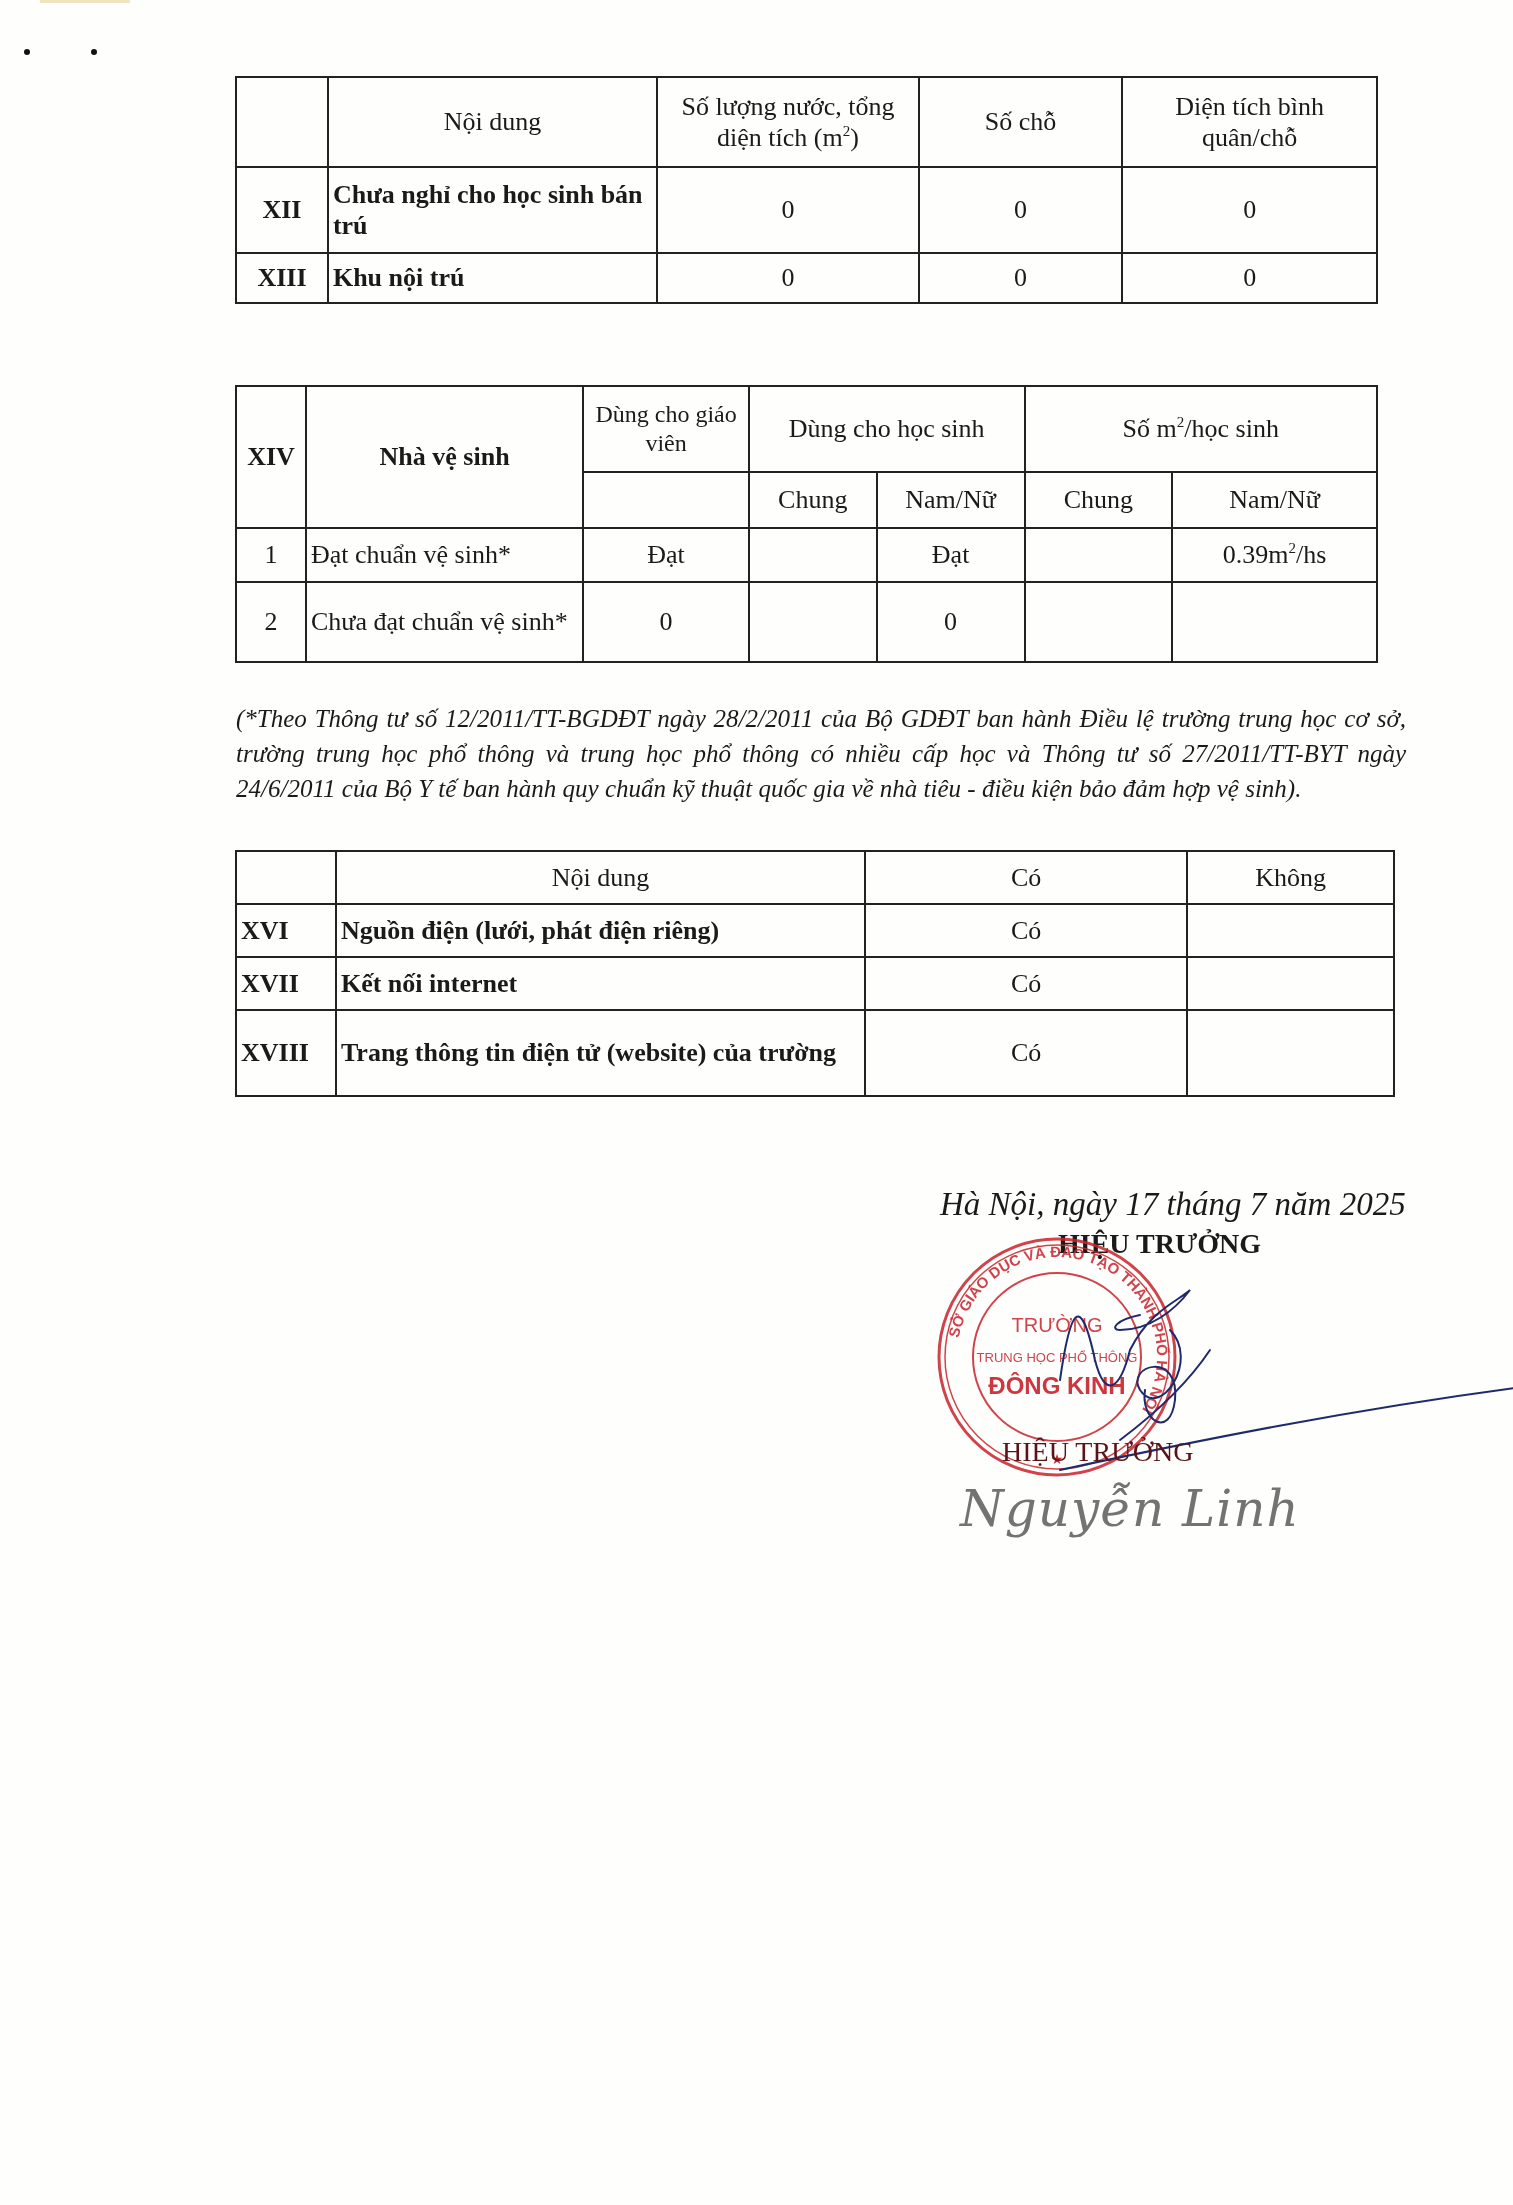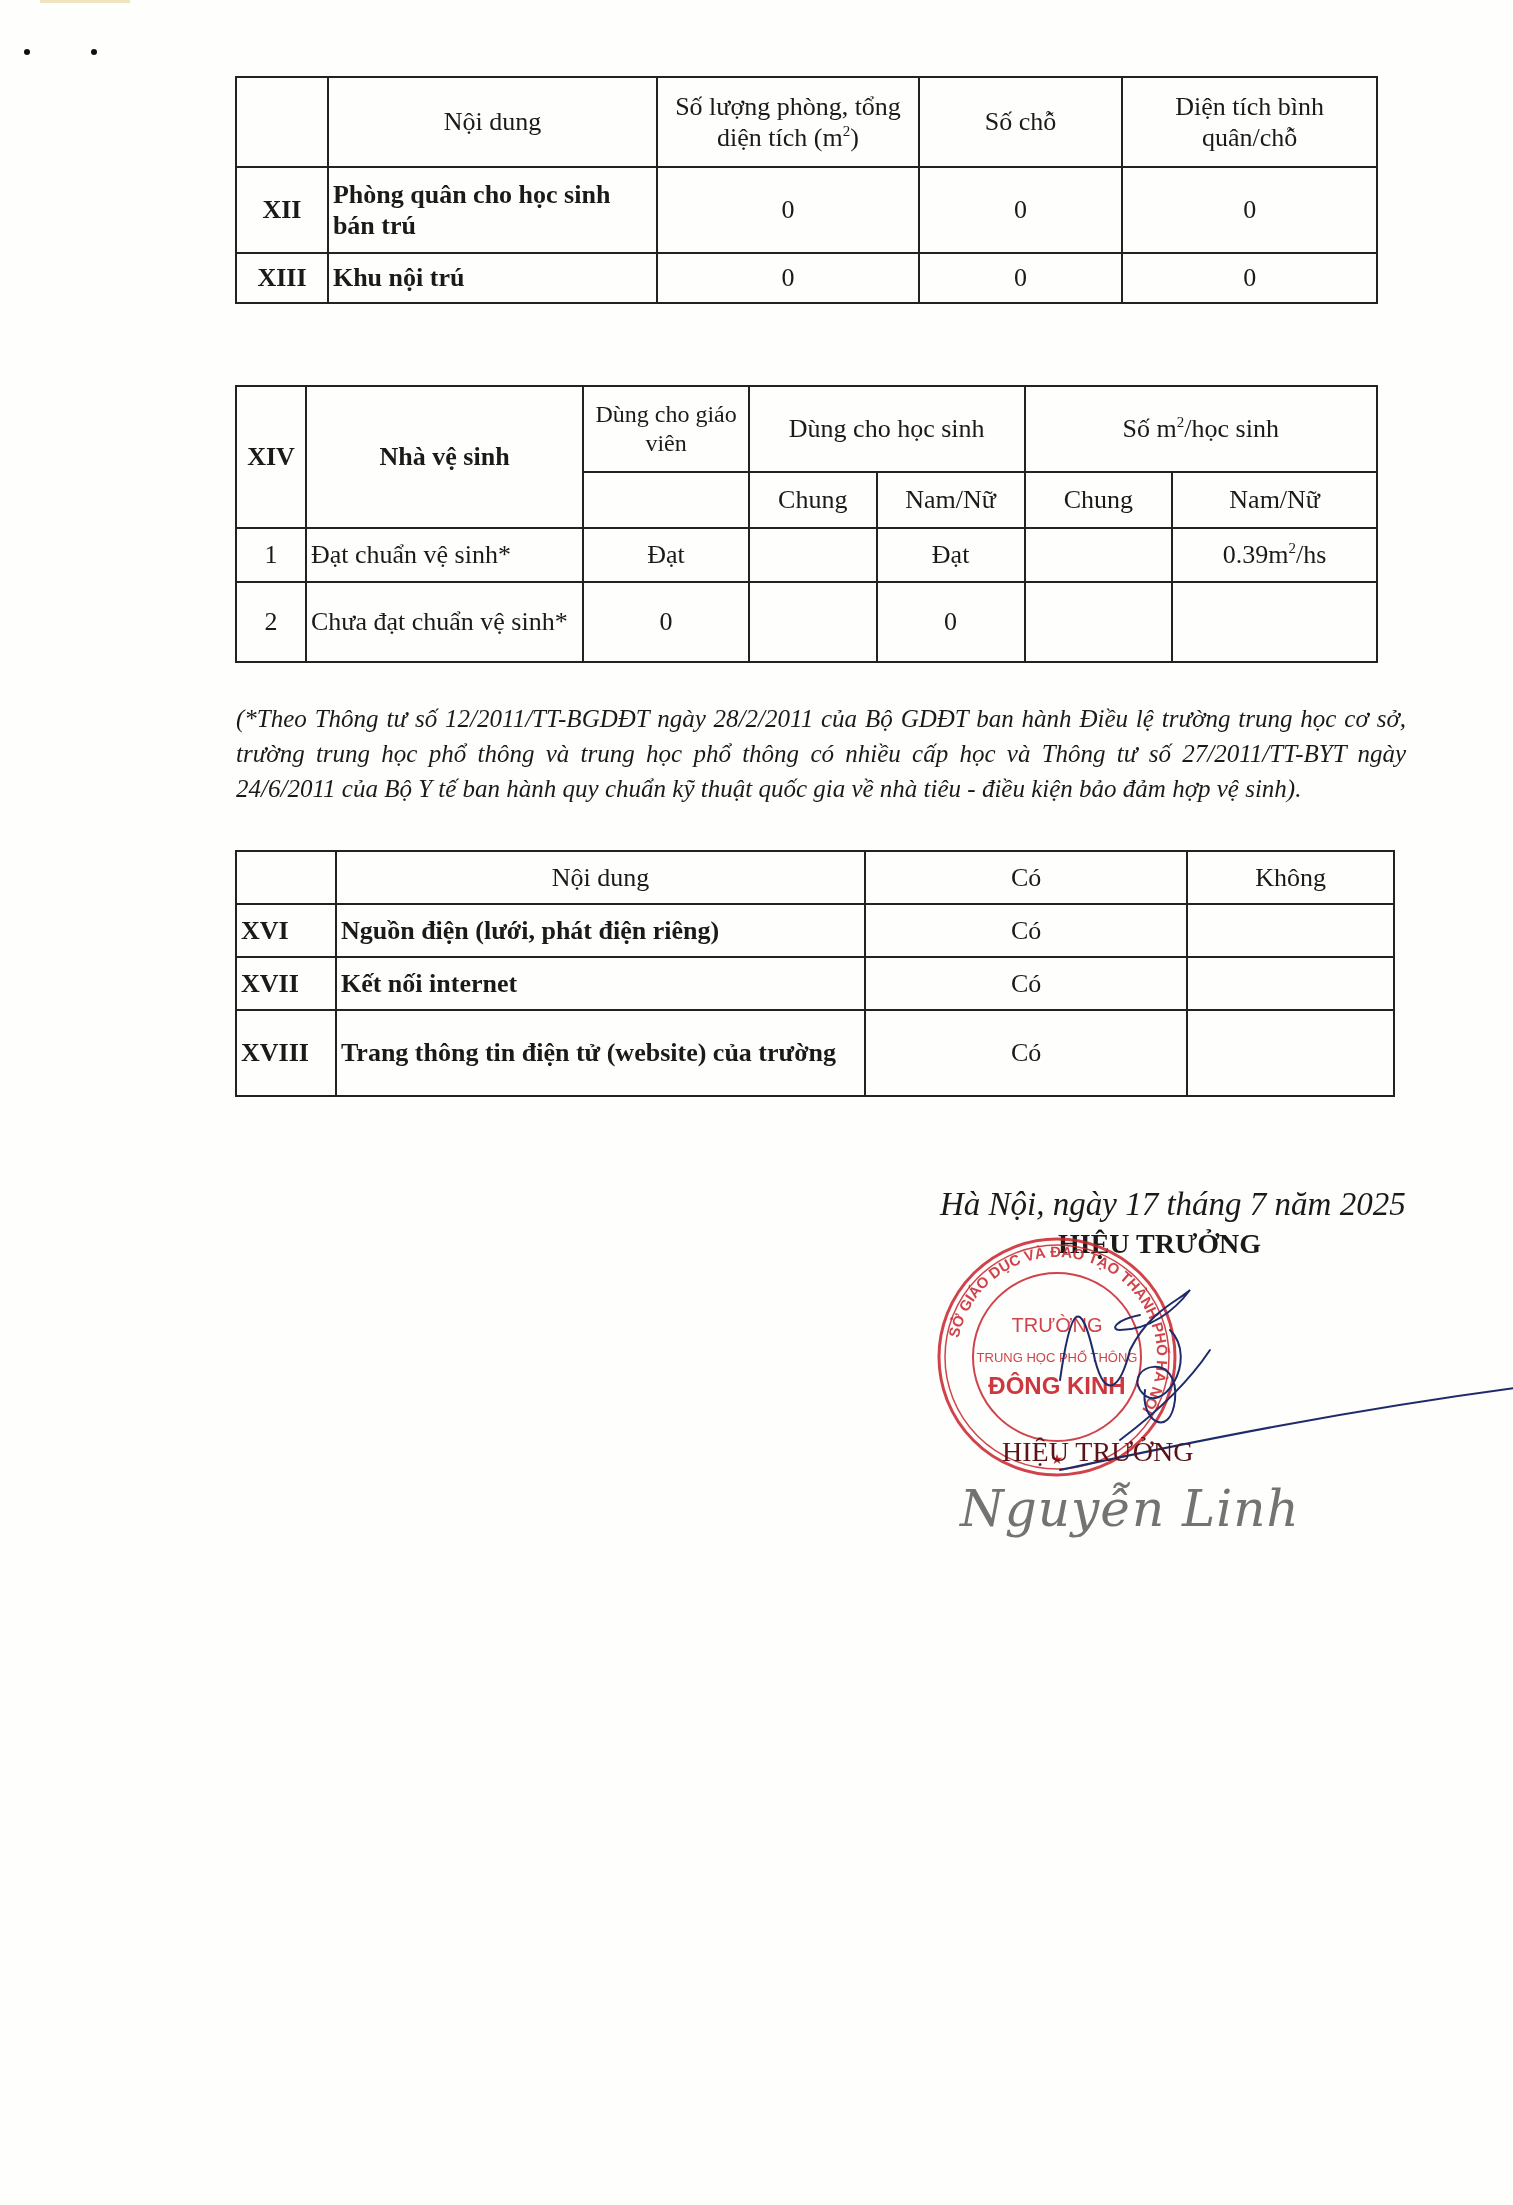--- a/index.html
+++ b/index.html
@@ -56,27 +56,27 @@
       <col style="width:92px">
       <col style="width:330px">
       <col style="width:262px">
       <col style="width:204px">
       <col style="width:255px">
     </colgroup>
   <tbody>
       <tr class="r1">
     <td></td>
     <td class="c">Nội dung</td>
-    <td class="c"><span>Số lượng phòng, tổng</span><br><span>diện tích (m</span><sup>2</sup><span>)</span></td>
+    <td class="c"><span>Số lượng nước, tổng</span><br><span>diện tích (m</span><sup>2</sup><span>)</span></td>
     <td class="c">Số chỗ</td>
     <td class="c"><span>Diện tích bình</span><br><span>quân/chỗ</span></td>
   </tr>
   <tr class="r2">
     <td class="c b">XII</td>
-    <td class="l b">Phòng quân cho học sinh bán trú</td>
+    <td class="l b">Chưa nghỉ cho học sinh bán trú</td>
     <td class="c">0</td>
     <td class="c">0</td>
     <td class="c">0</td>
   </tr>
   <tr class="r3">
     <td class="c b">XIII</td>
     <td class="l b">Khu nội trú</td>
     <td class="c">0</td>
     <td class="c">0</td>
     <td class="c">0</td>

